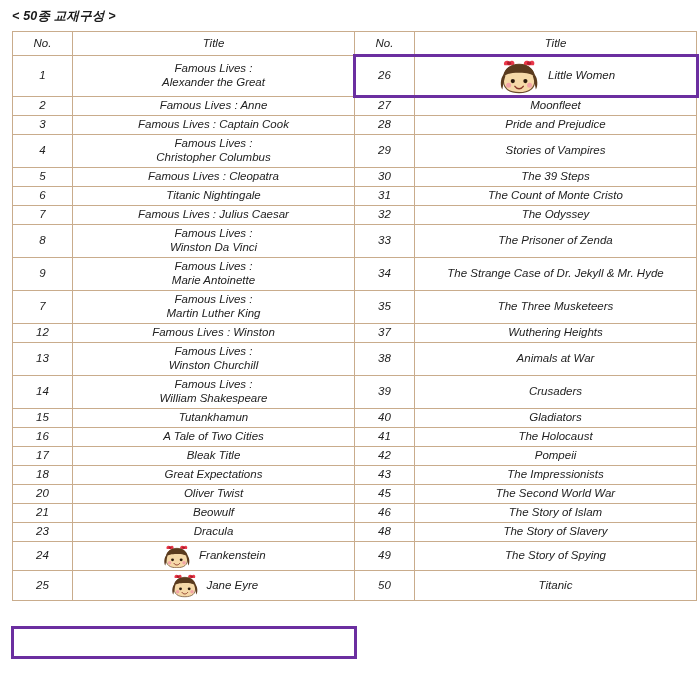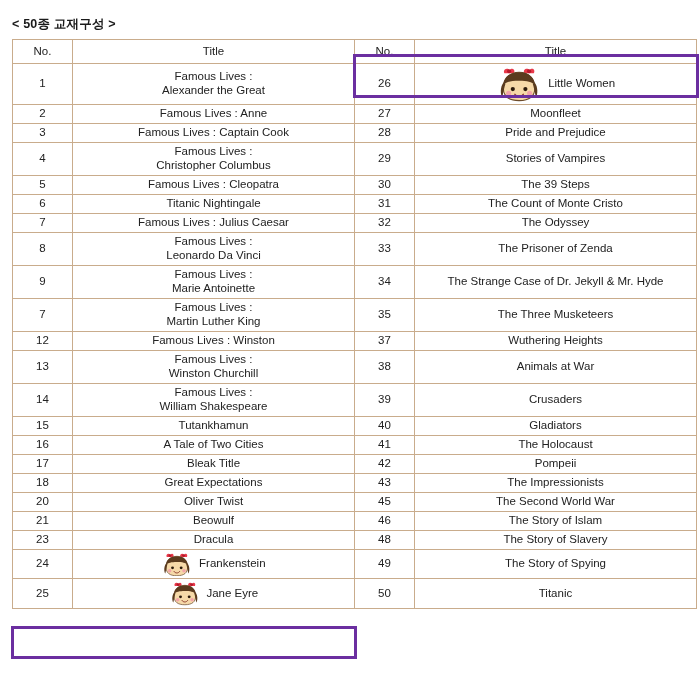--- a/index.html
+++ b/index.html
@@ -13,21 +13,22 @@
     font-family: "Liberation Sans", sans-serif;
     color: #222222;
     position: relative;
     overflow: hidden;
   }
   .page {
     position: relative;
     width: 700px;
     height: 674px;
     box-sizing: border-box;
-    padding: 14px 8px 0 10px;
+    padding: 6px 8px 0 10px;
+    font-style: italic;
   }
   .heading {
     font-size: 12.5px;
     font-weight: bold;
     color: #1a1a1a;
     letter-spacing: 0.2px;
     margin: 2px 0 6px 2px;
     white-space: nowrap;
   }
   table.booklist {
@@ -261,21 +262,21 @@
               </span>
             </div>
           </td>
         </tr>
         <tr class="rowh2">
           <td class="no">8</td>
           <td class="title">
             <div class="cell-inner">
               <span class="txt">
                 <span class="line">Famous Lives :</span>
-                <span class="line">Leonardo Da Vinci</span>
+                <span class="line">Winston Da Vinci</span>
               </span>
             </div>
           </td>
           <td class="no">33</td>
           <td class="title">
             <div class="cell-inner">
               <span class="txt">
                 <span class="line">The Prisoner of Zenda</span>
               </span>
             </div>

